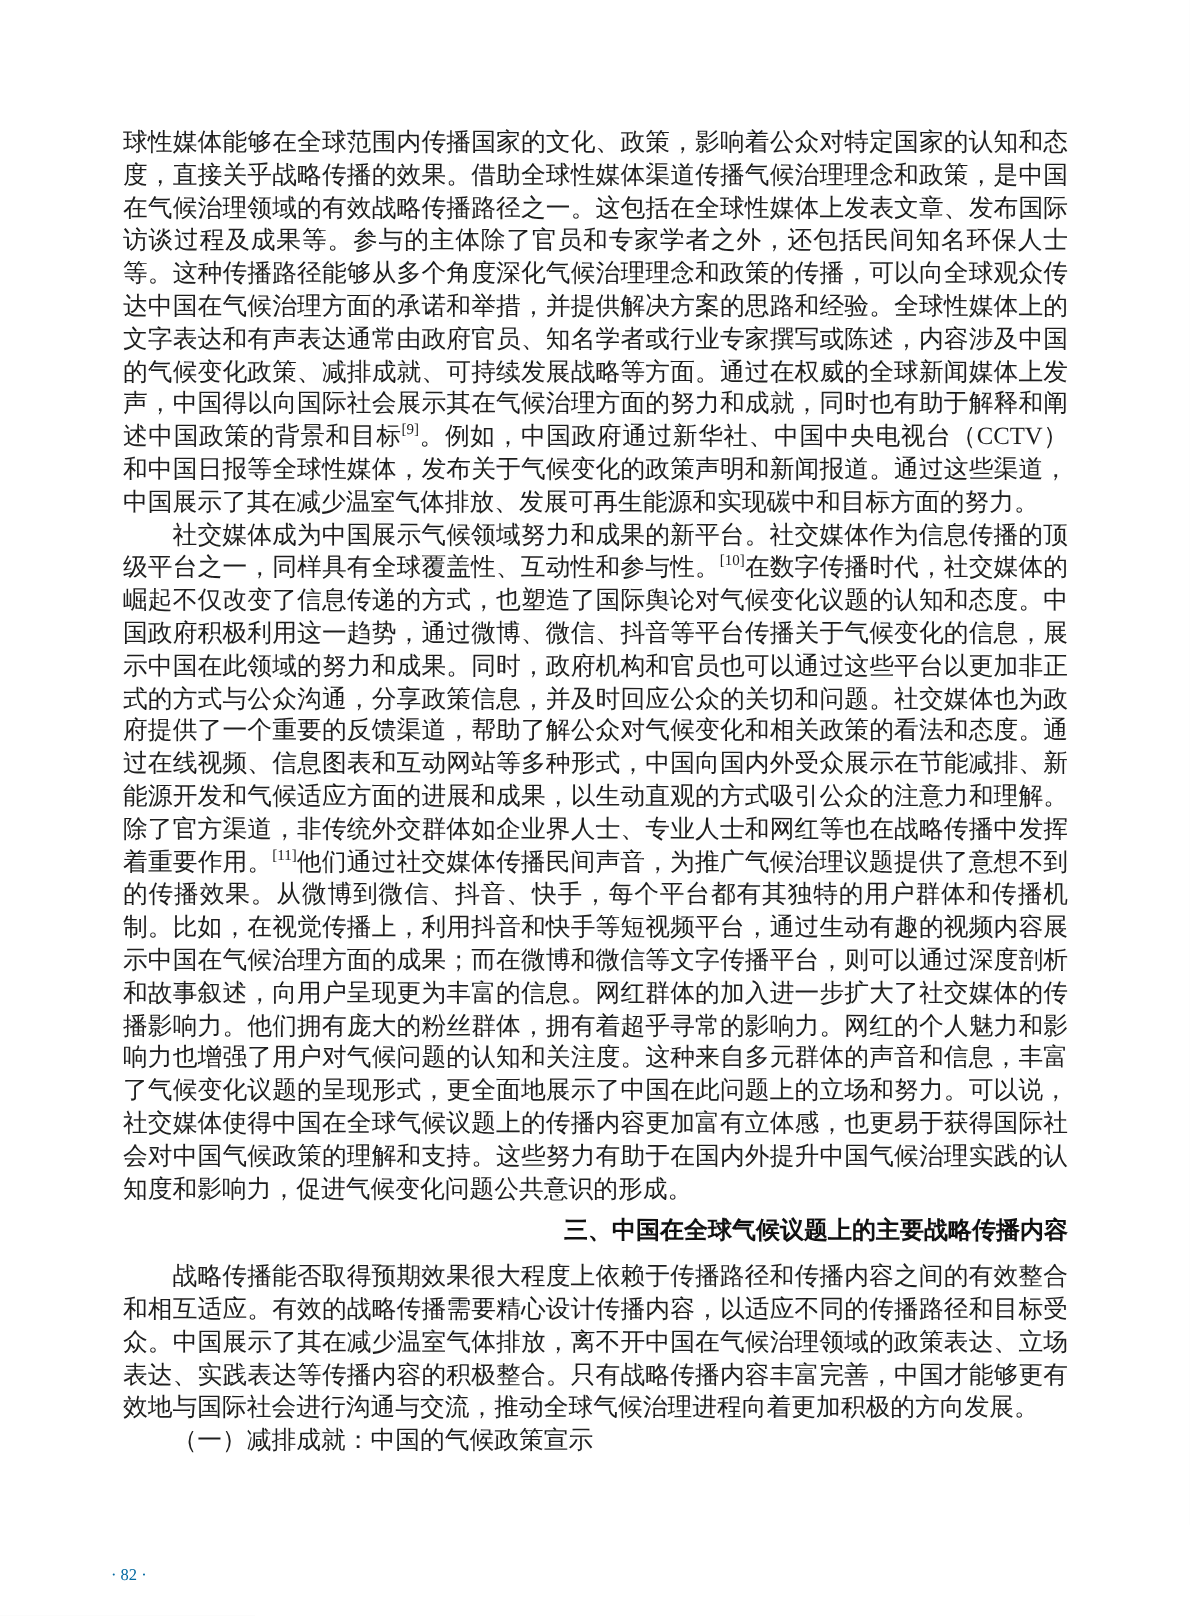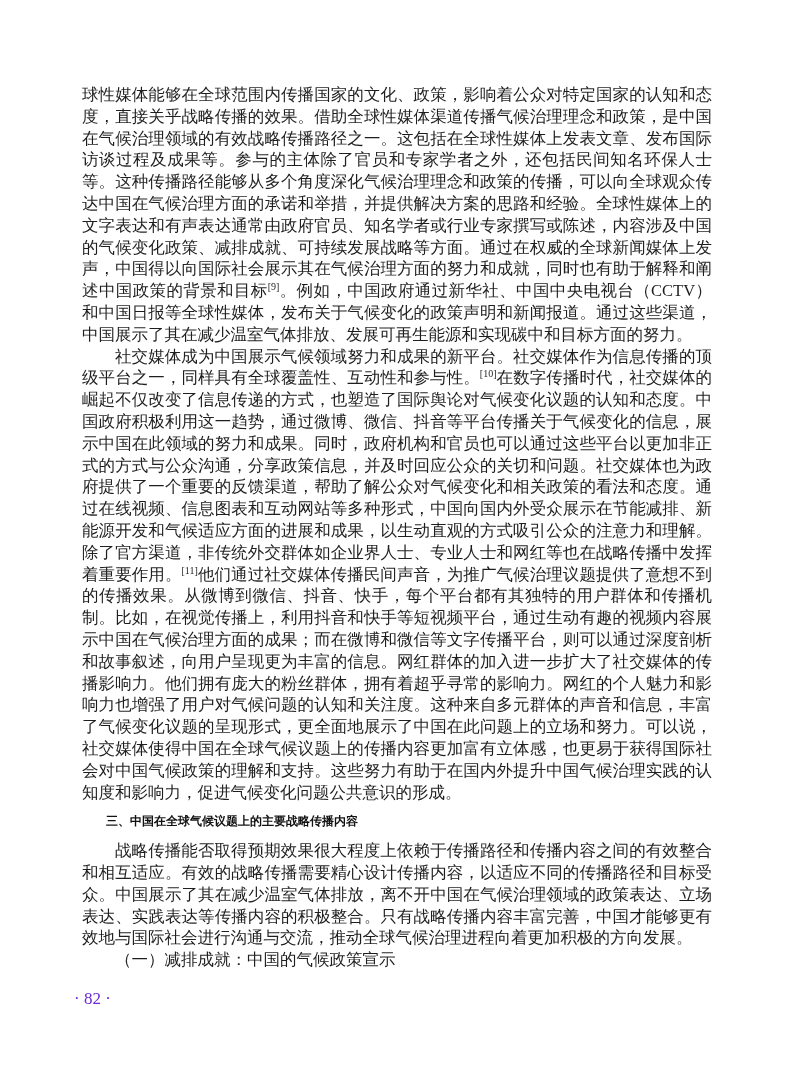--- a/index.html
+++ b/index.html
@@ -14,30 +14,30 @@
   .article-body{
     position:absolute;left:82px;top:84px;width:630px;
   }
   p.paragraph, p.subheading{
     margin:0;font-size:16.5px;line-height:21.8px;
     text-align:justify;color:#1e1e1e;
     font-family:"Liberation Serif","DejaVu Serif",serif;
   }
   .indent{text-indent:2em;}
   h2.heading{
-    margin:7px 0 8px 0;font-size:12px;line-height:22px;
-    font-weight:bold;text-indent:2em;text-align:left;color:#111111;
+    margin:7px 0 8px 0;font-size:16px;line-height:22px;
+    font-weight:bold;text-indent:2em;text-align:right;color:#111111;
     font-family:"Liberation Sans","DejaVu Sans",sans-serif;
   }
   sup.fnref{
     font-size:10px;line-height:0;vertical-align:super;
   }
   .page-number{
-    position:absolute;left:74px;top:989px;
-    font-size:17px;line-height:20px;color:#6d28d9;
+    position:absolute;left:74px;top:1040px;
+    font-size:11px;line-height:20px;color:#0369a1;
     font-family:"Liberation Serif","DejaVu Serif",serif;
   }
 </style>
 </head>
 <body>
 
 <div class="page">
   <div class="article-body">
       <p class="paragraph"><span>球性媒体能够在全球范围内传播国家的文化、政策，影响着公众对特定国家的认知和态度，直接关乎战略传播的效果。借助全球性媒体渠道传播气候治理理念和政策，是中国在气候治理领域的有效战略传播路径之一。这包括在全球性媒体上发表文章、发布国际访谈过程及成果等。参与的主体除了官员和专家学者之外，还包括民间知名环保人士等。这种传播路径能够从多个角度深化气候治理理念和政策的传播，可以向全球观众传达中国在气候治理方面的承诺和举措，并提供解决方案的思路和经验。全球性媒体上的文字表达和有声表达通常由政府官员、知名学者或行业专家撰写或陈述，内容涉及中国的气候变化政策、减排成就、可持续发展战略等方面。通过在权威的全球新闻媒体上发声，中国得以向国际社会展示其在气候治理方面的努力和成就，同时也有助于解释和阐述中国政策的背景和目标</span><sup class="fnref">[9]</sup><span>。例如，中国政府通过新华社、中国中央电视台（CCTV）和中国日报等全球性媒体，发布关于气候变化的政策声明和新闻报道。通过这些渠道，中国展示了其在减少温室气体排放、发展可再生能源和实现碳中和目标方面的努力。</span></p>
       <p class="paragraph indent"><span>社交媒体成为中国展示气候领域努力和成果的新平台。社交媒体作为信息传播的顶级平台之一，同样具有全球覆盖性、互动性和参与性。</span><sup class="fnref">[10]</sup><span>在数字传播时代，社交媒体的崛起不仅改变了信息传递的方式，也塑造了国际舆论对气候变化议题的认知和态度。中国政府积极利用这一趋势，通过微博、微信、抖音等平台传播关于气候变化的信息，展示中国在此领域的努力和成果。同时，政府机构和官员也可以通过这些平台以更加非正式的方式与公众沟通，分享政策信息，并及时回应公众的关切和问题。社交媒体也为政府提供了一个重要的反馈渠道，帮助了解公众对气候变化和相关政策的看法和态度。通过在线视频、信息图表和互动网站等多种形式，中国向国内外受众展示在节能减排、新能源开发和气候适应方面的进展和成果，以生动直观的方式吸引公众的注意力和理解。除了官方渠道，非传统外交群体如企业界人士、专业人士和网红等也在战略传播中发挥着重要作用。</span><sup class="fnref">[11]</sup><span>他们通过社交媒体传播民间声音，为推广气候治理议题提供了意想不到的传播效果。从微博到微信、抖音、快手，每个平台都有其独特的用户群体和传播机制。比如，在视觉传播上，利用抖音和快手等短视频平台，通过生动有趣的视频内容展示中国在气候治理方面的成果；而在微博和微信等文字传播平台，则可以通过深度剖析和故事叙述，向用户呈现更为丰富的信息。网红群体的加入进一步扩大了社交媒体的传播影响力。他们拥有庞大的粉丝群体，拥有着超乎寻常的影响力。网红的个人魅力和影响力也增强了用户对气候问题的认知和关注度。这种来自多元群体的声音和信息，丰富了气候变化议题的呈现形式，更全面地展示了中国在此问题上的立场和努力。可以说，社交媒体使得中国在全球气候议题上的传播内容更加富有立体感，也更易于获得国际社会对中国气候政策的理解和支持。这些努力有助于在国内外提升中国气候治理实践的认知度和影响力，促进气候变化问题公共意识的形成。</span></p>

